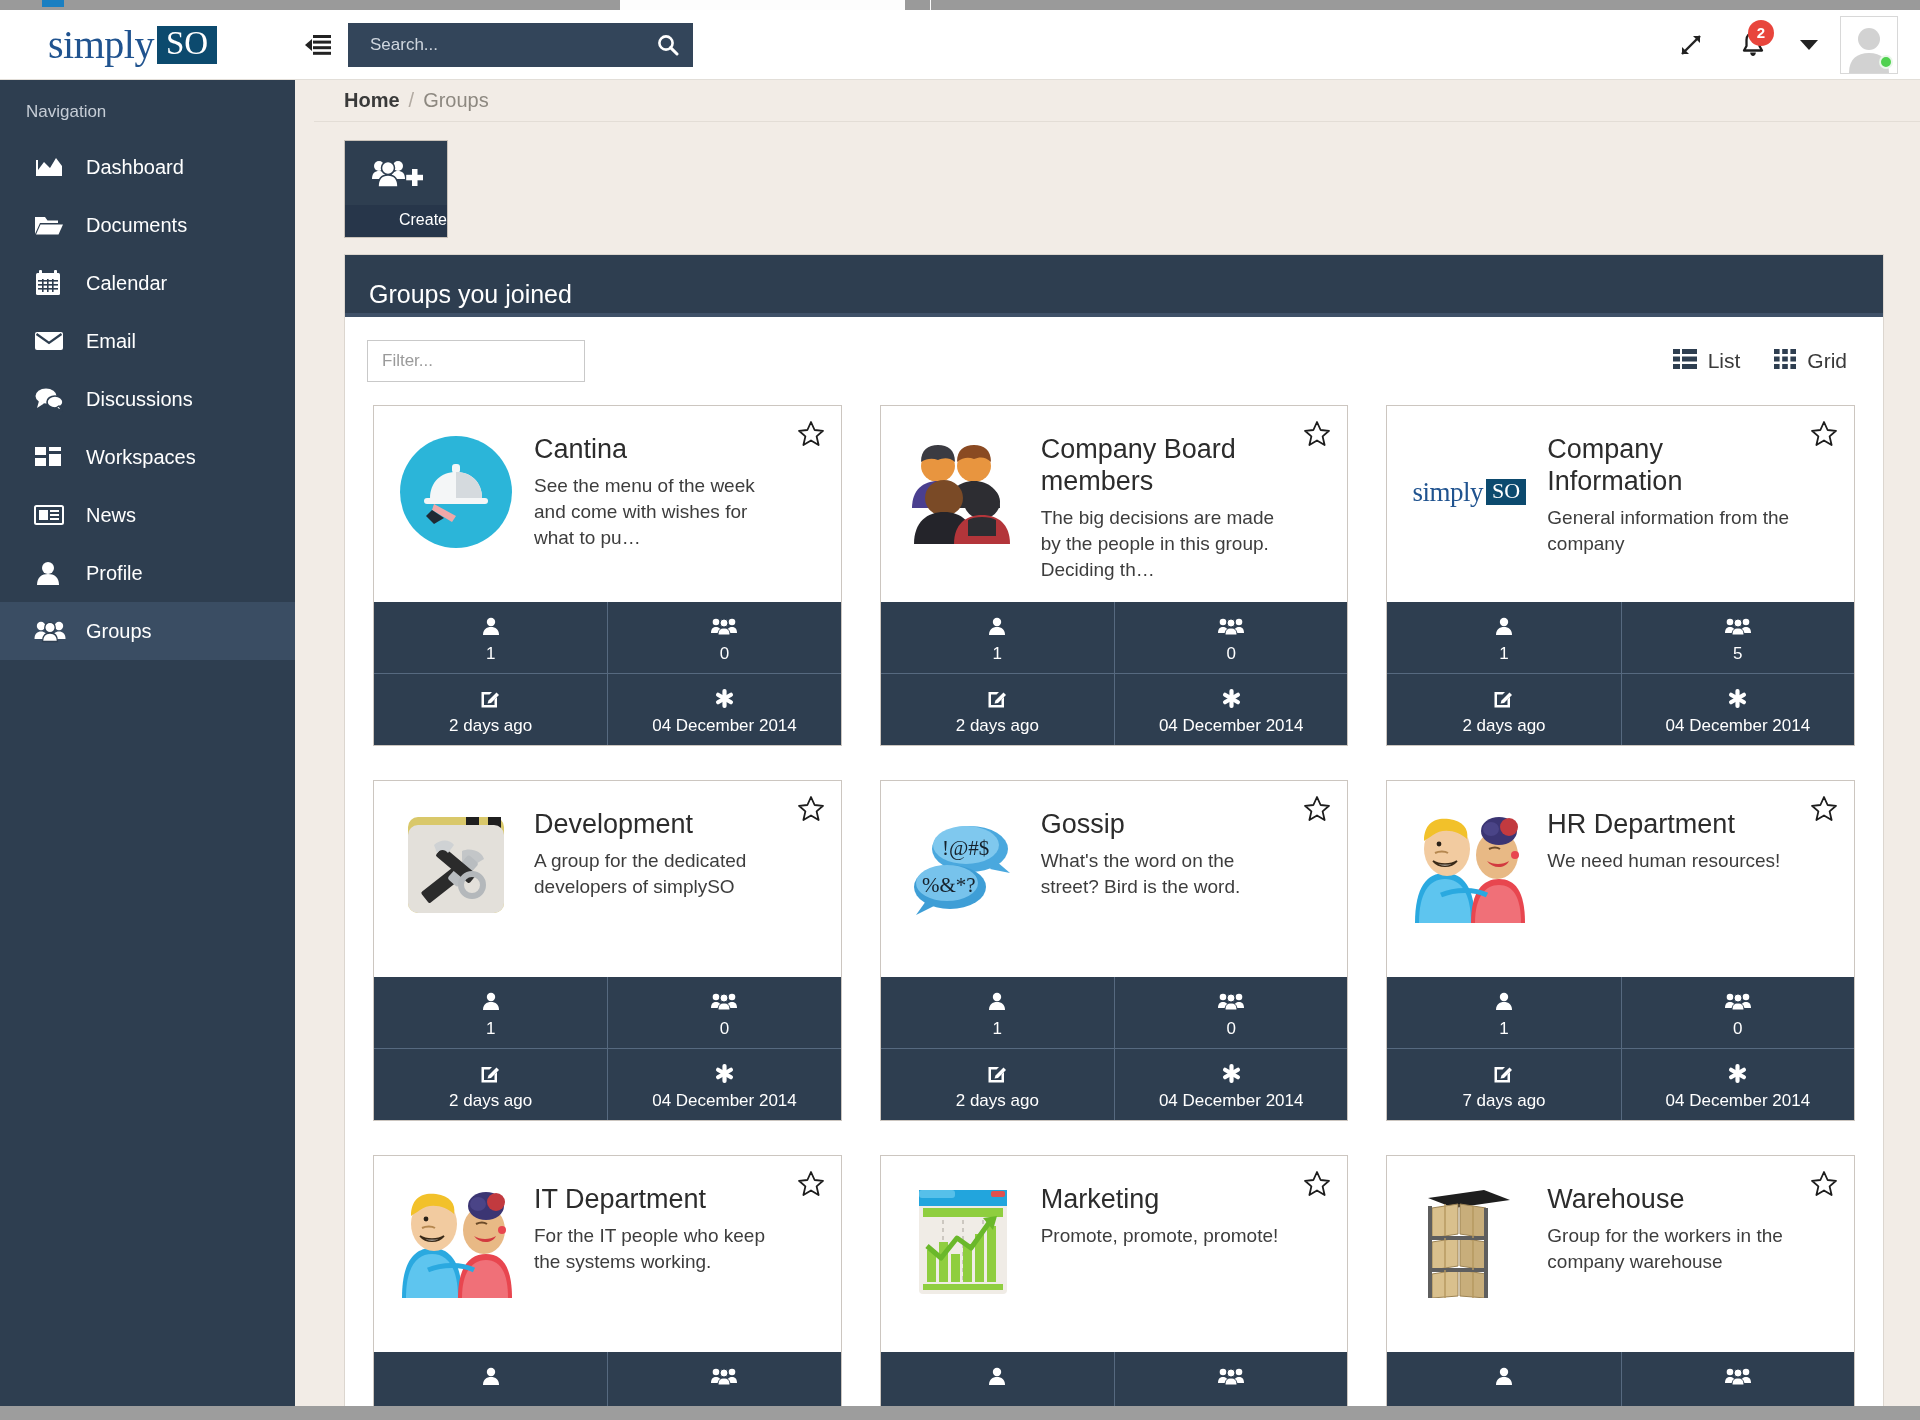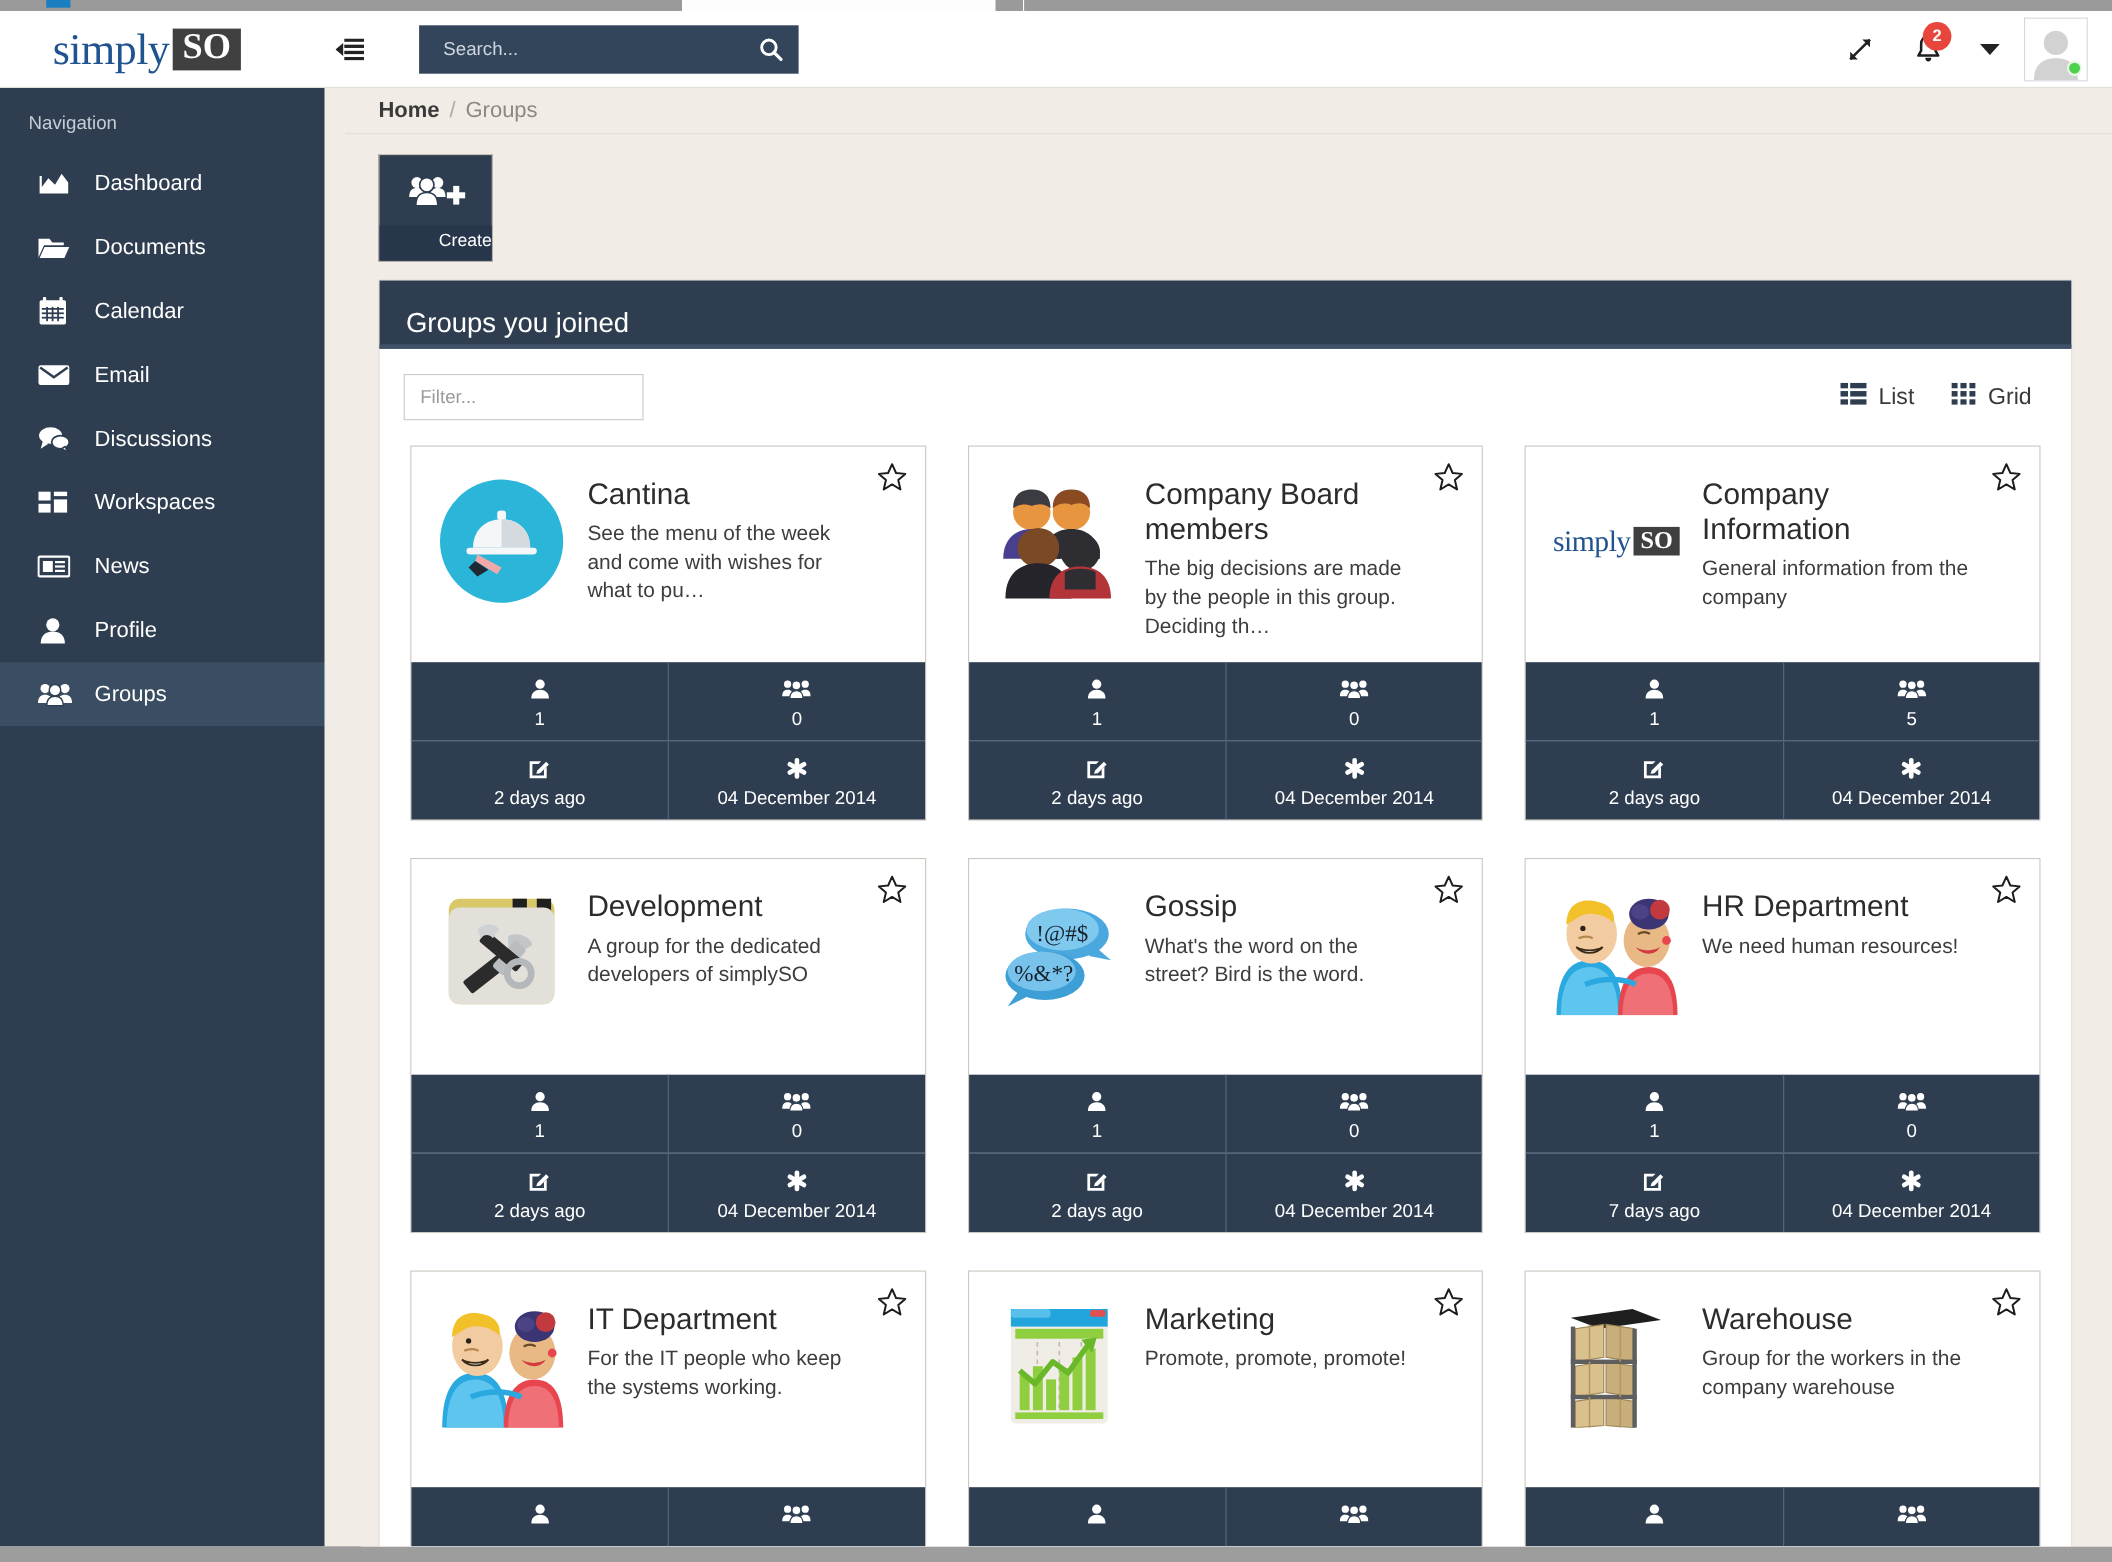--- a/index.html
+++ b/index.html
@@ -60,42 +60,42 @@
     flex: 0 0 295px;
   }
   .logo-simply {
     font-family: "Liberation Serif", serif;
     font-size: 40px;
     color: #20538f;
     letter-spacing: -0.5px;
     line-height: 1;
   }
   .logo-so {
-    background: #404040;
+    background: #0c4a6e;
     color: #ffffff;
     font-family: "Liberation Serif", serif;
     font-size: 33px;
-    font-weight: bold;
+    font-weight: normal;
     padding: 1px 9px 4px 9px;
     margin-left: 3px;
     line-height: 1;
     display: inline-block;
   }
 
   #sidebar-toggle {
     width: 46px; height: 70px;
     display: flex; align-items: center; justify-content: center;
     cursor: pointer;
     flex: 0 0 46px;
   }
 
   #search-box {
     position: relative;
     width: 345px; height: 44px;
-    margin-left: 40px;
+    margin-left: 7px;
     background: #33455a;
     display: flex; align-items: center;
     flex: 0 0 345px;
   }
   #search-input {
     width: 100%; height: 100%;
     background: transparent;
     border: none; outline: none;
     color: #ffffff;
     font-family: "Liberation Sans", sans-serif;

